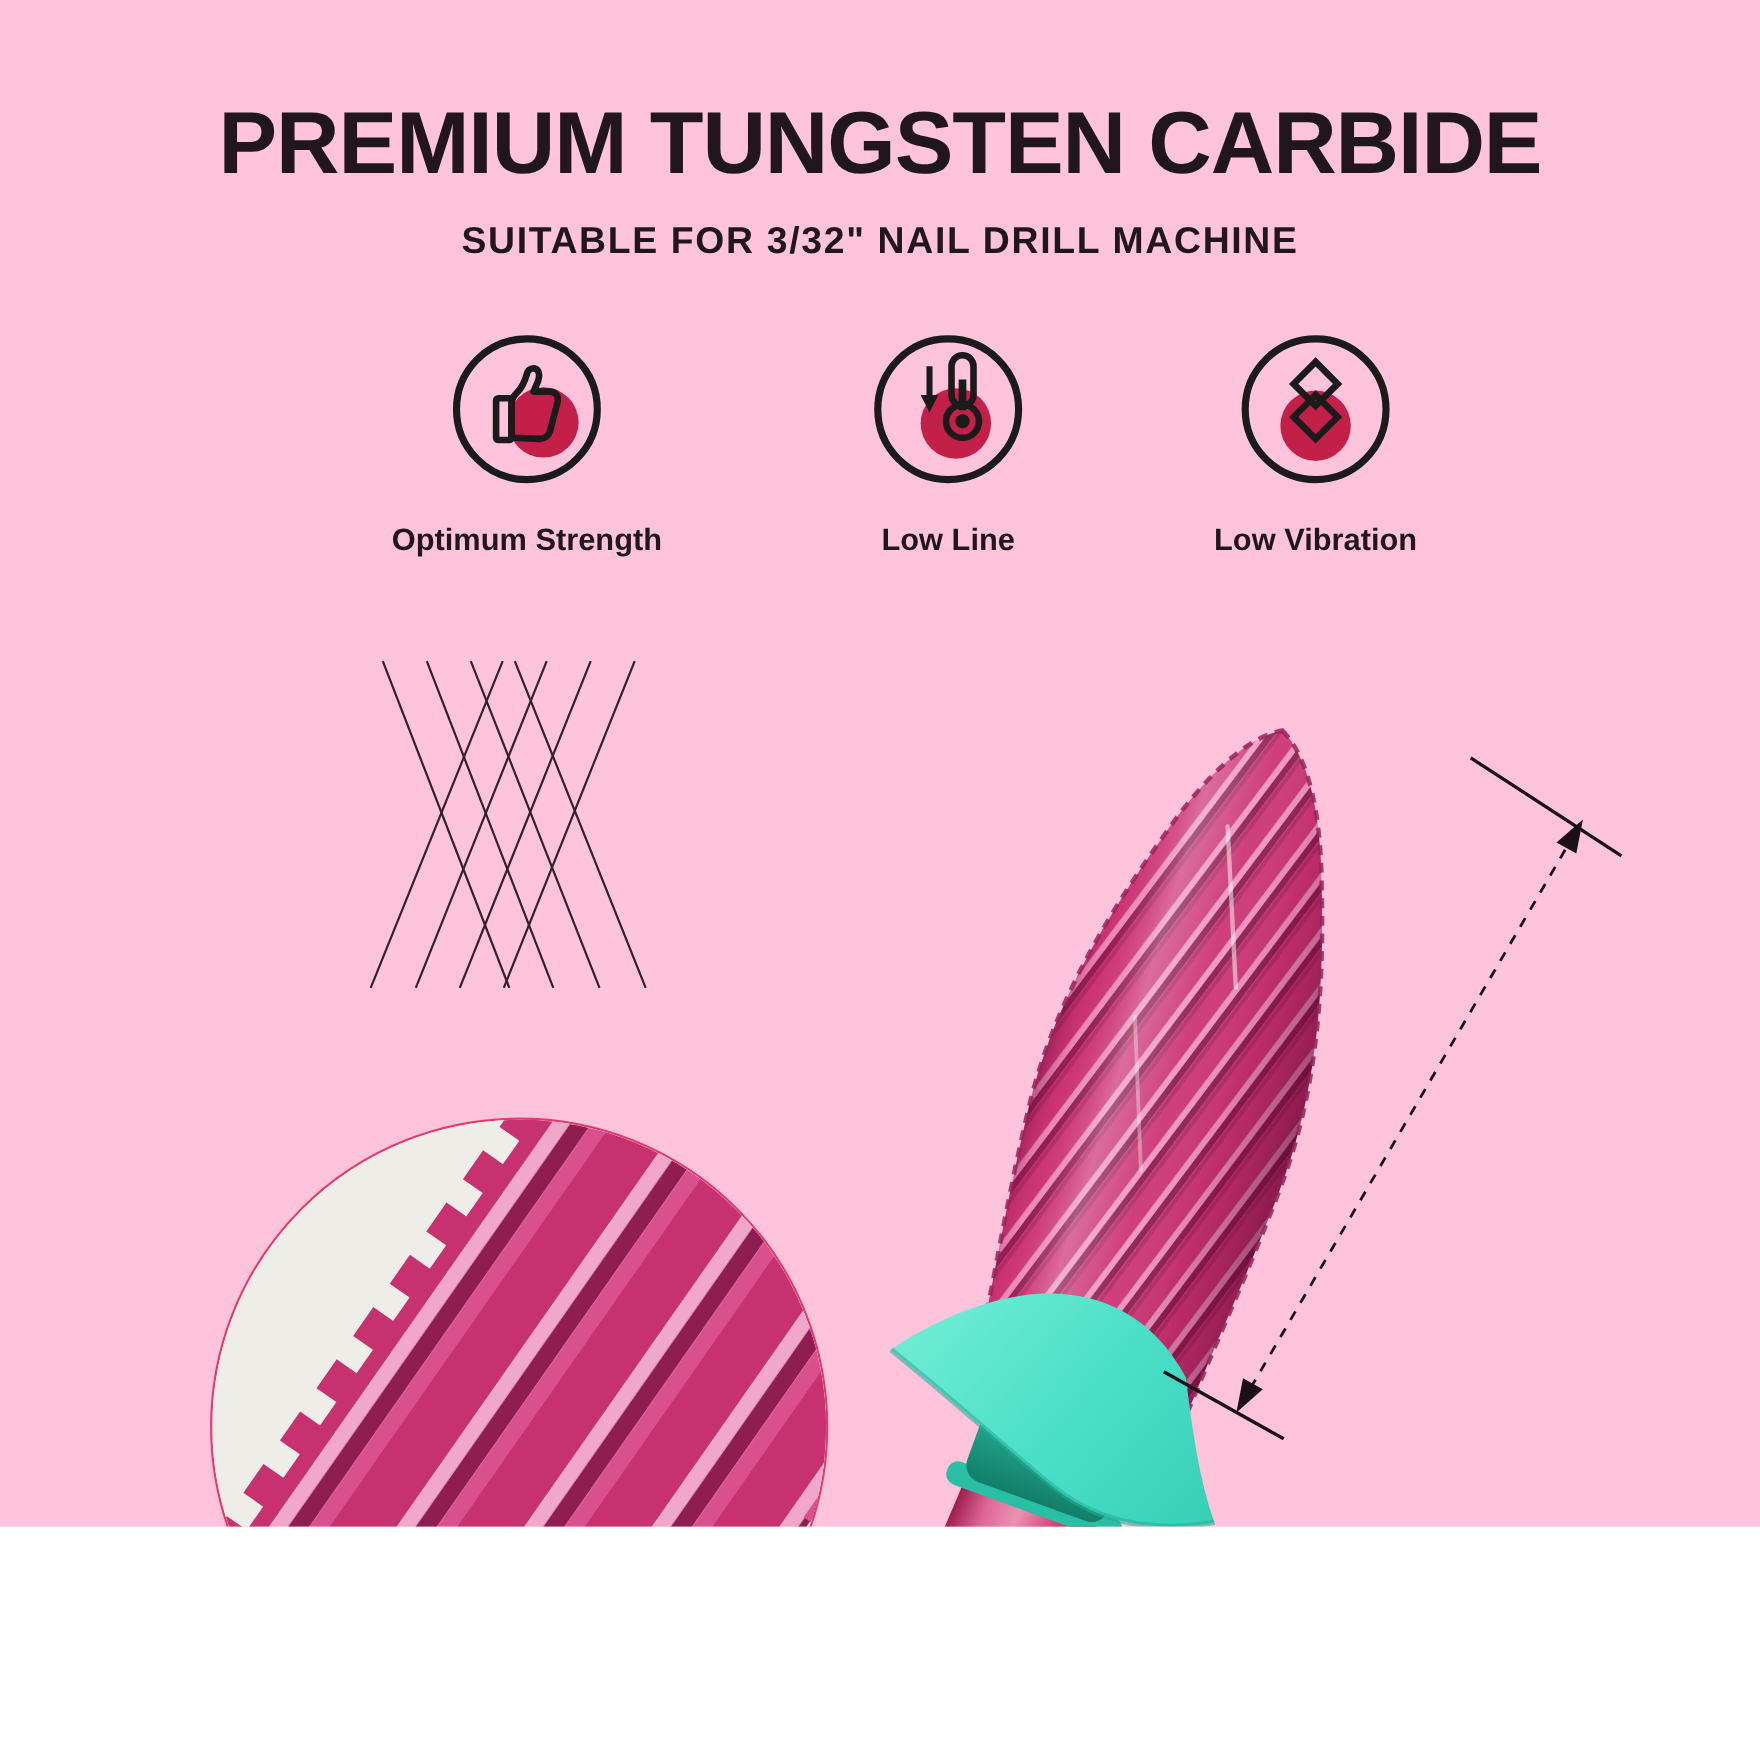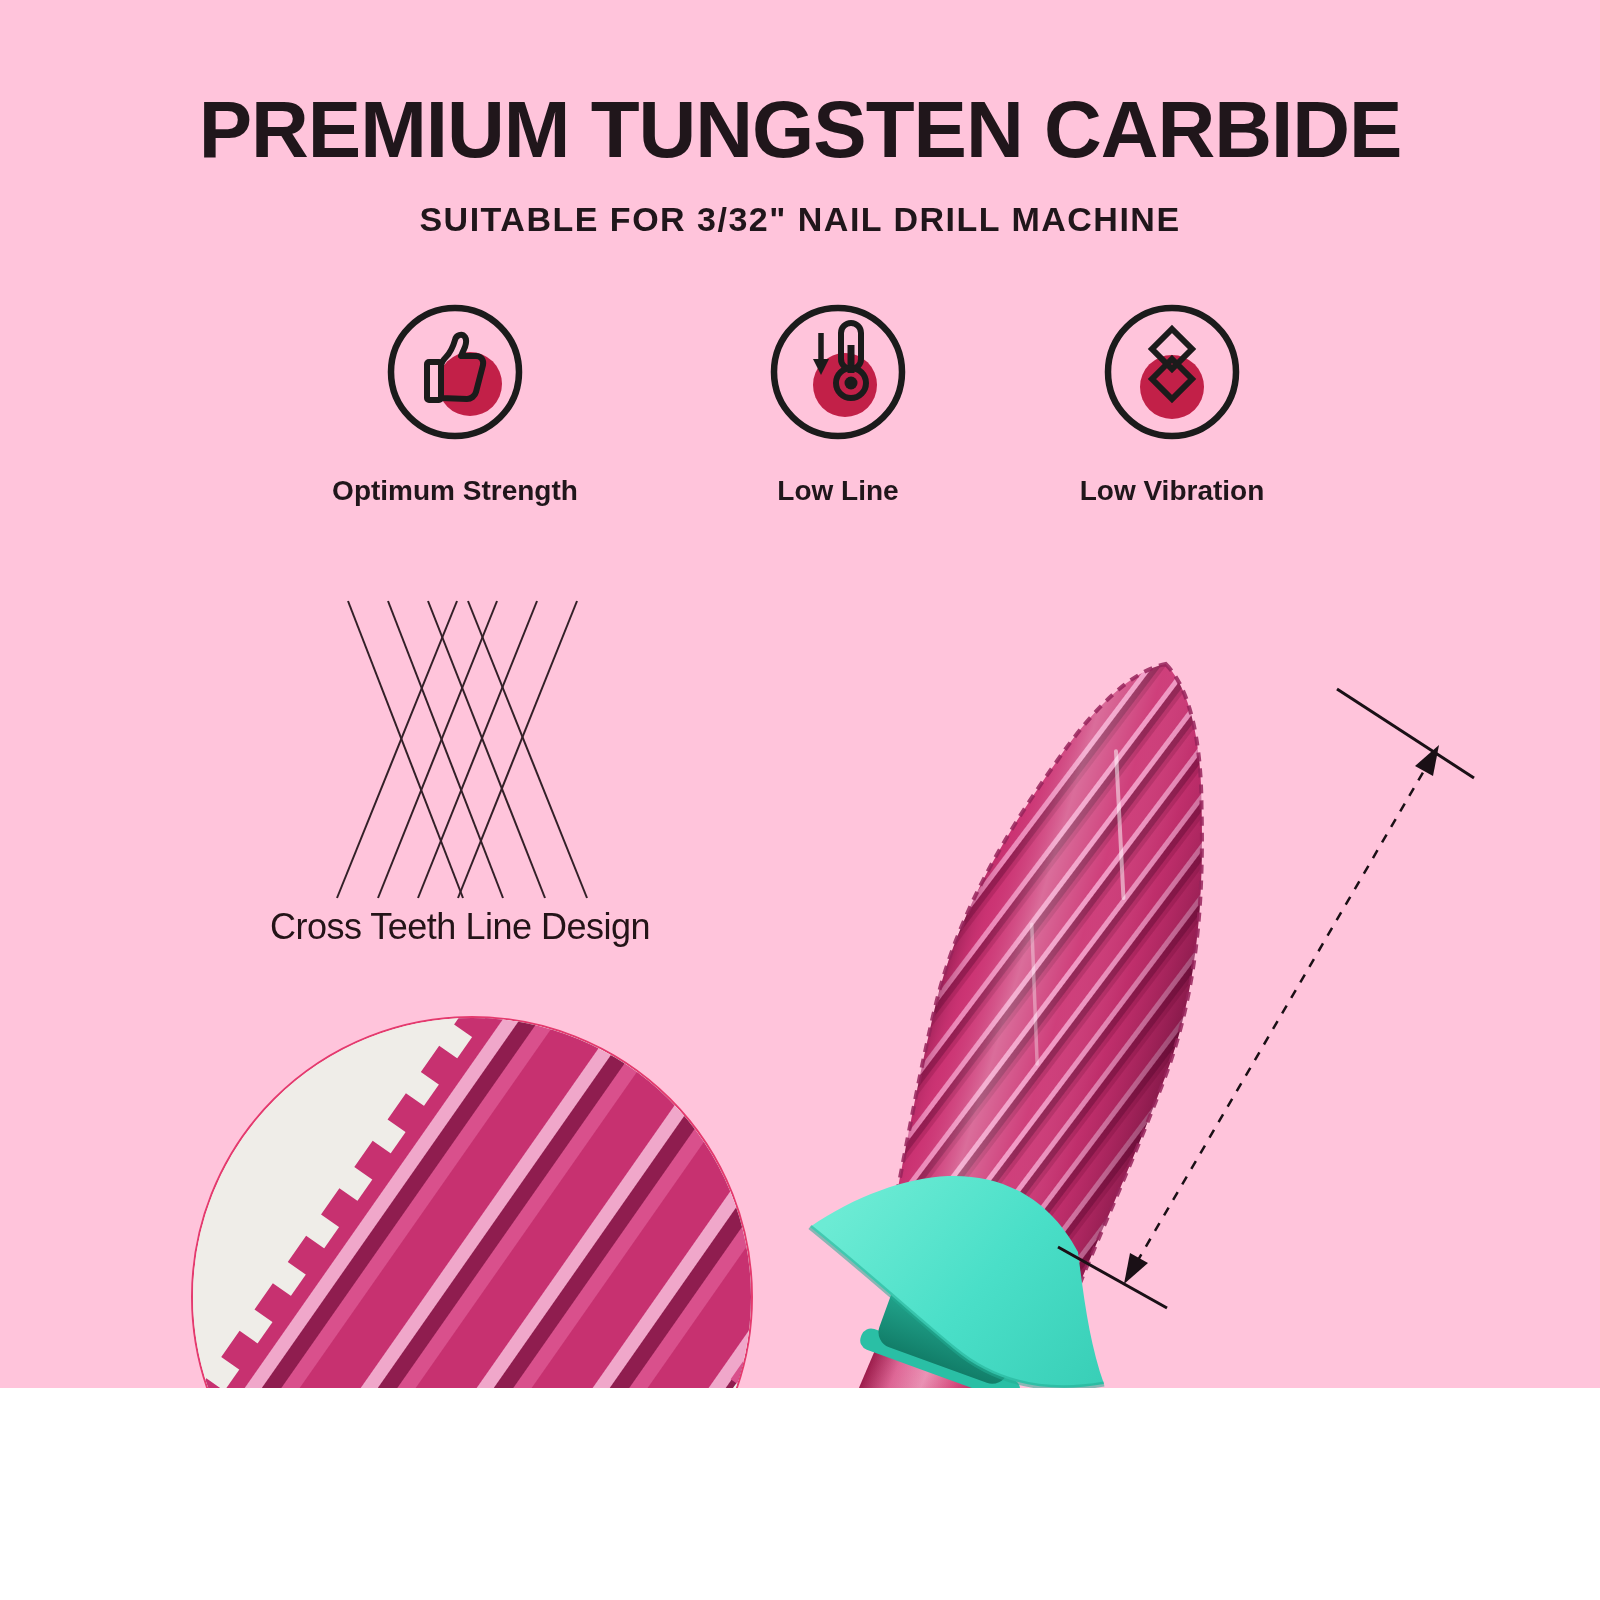--- a/index.html
+++ b/index.html
@@ -10,21 +10,21 @@
   }
   .abs{position:absolute;}
   .title{
     left:0;top:84px;width:1600px;text-align:center;
     font-size:80px;font-weight:700;letter-spacing:-1px;color:var(--ink,#20161B);
   }
   .subtitle{
     left:0;top:200px;width:1600px;text-align:center;
     font-size:34px;font-weight:700;letter-spacing:1.5px;color:var(--ink,#20161B);
   }
-  .feature{top:287px;width:260px;text-align:center;}
+  .feature{top:287px;width:260px;text-align:center;margin-left:24px;}
   .feature svg{display:block;margin:0 auto;}
   .feature .flabel{margin-top:18px;font-size:28px;font-weight:700;color:var(--ink,#20161B);}
   .cross-caption{
     left:210px;top:906px;width:500px;text-align:center;
     font-size:36px;font-weight:400;letter-spacing:-0.5px;color:#241418;
   }
   .magnifier{
     left:191px;top:1016px;width:562px;height:562px;box-sizing:border-box;
     border-radius:50%;overflow:hidden;border:2px solid #E43A6E;background:var(--closeup-bg,#EFEDE8);
   }
@@ -80,21 +80,20 @@
       <line x1="348" y1="601" x2="463" y2="898"></line>
       <line x1="388" y1="601" x2="503" y2="898"></line>
       <line x1="428" y1="601" x2="545" y2="898"></line>
       <line x1="468" y1="601" x2="587" y2="898"></line>
       <line x1="457" y1="601" x2="337" y2="898"></line>
       <line x1="497" y1="601" x2="378" y2="898"></line>
       <line x1="537" y1="601" x2="418" y2="898"></line>
       <line x1="577" y1="601" x2="458" y2="898"></line>
     </g>
   </svg>
-  <div class="abs cross-caption">Cross Teeth Line Design</div>
 
   <div class="abs magnifier">
     <svg width="558" height="558" viewBox="0 0 558 558">
       <defs>
         <pattern id="cuPat" patternUnits="userSpaceOnUse" width="400" height="95">
           <rect x="0" y="0" width="400" height="50" fill="#C73170"></rect>
           <rect x="0" y="50" width="400" height="14" fill="#F0A7CA"></rect>
           <rect x="0" y="64" width="400" height="16" fill="#8F1D4F"></rect>
           <rect x="0" y="80" width="400" height="15" fill="#D9508C"></rect>
         </pattern>

